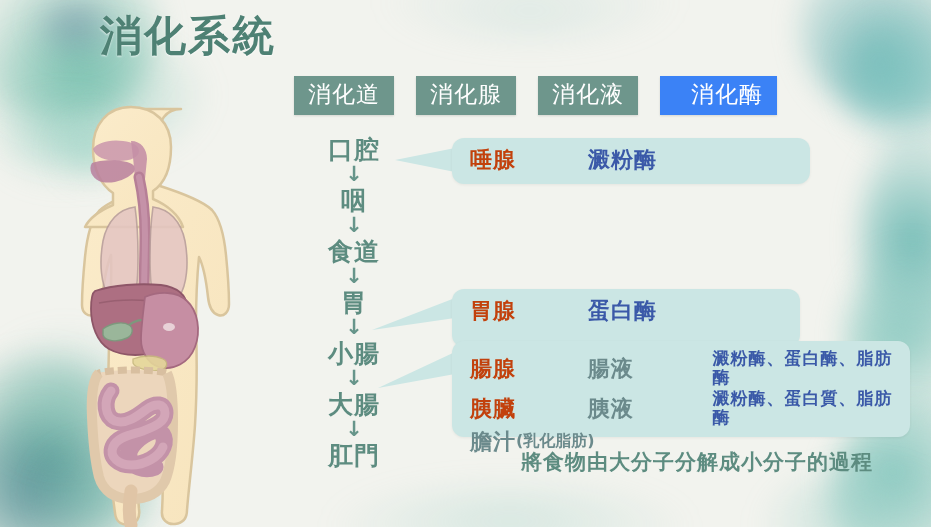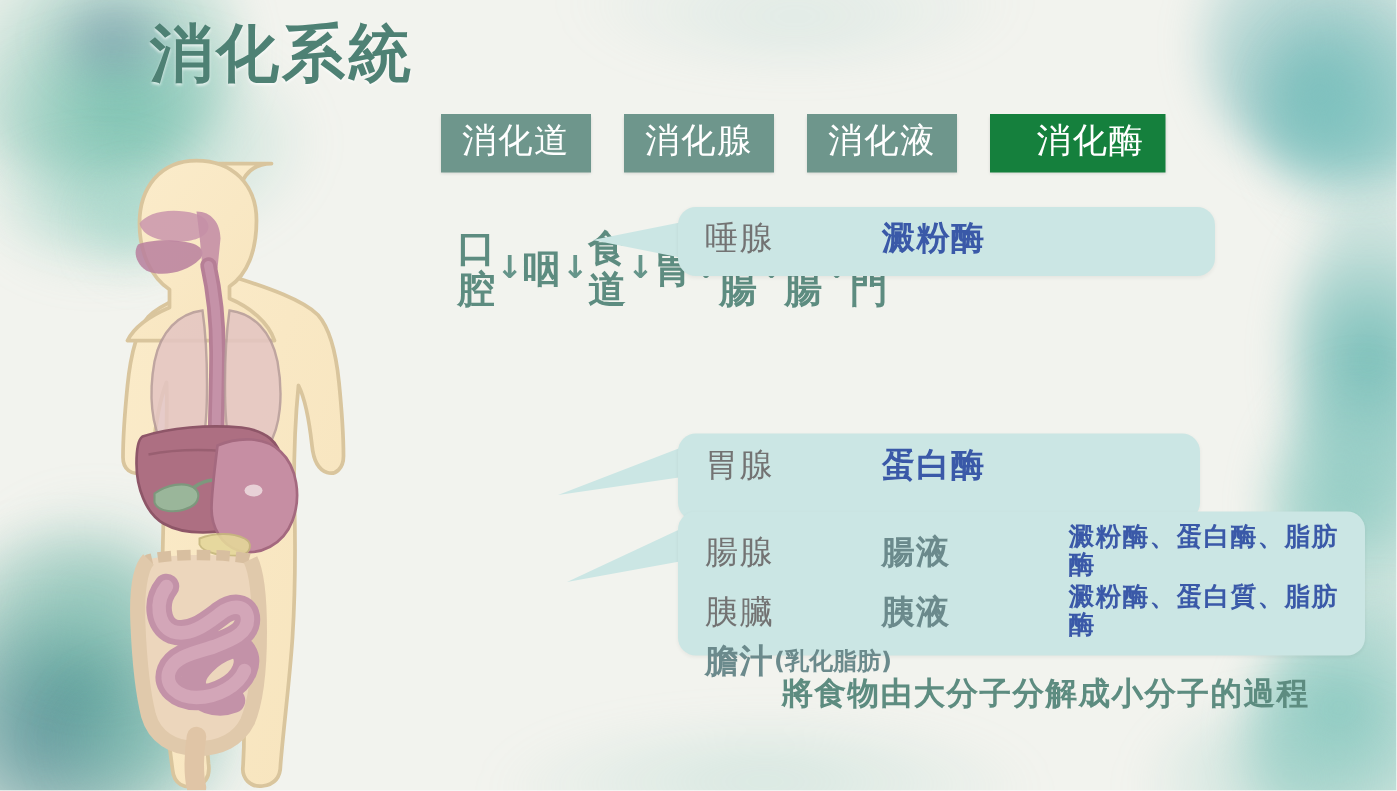--- a/index.html
+++ b/index.html
@@ -71,46 +71,46 @@
   
   #cats { position:absolute; left:294px; top:76px; display:flex; gap:22px; }
   .cat {
     padding:4px 14px 6px 14px;
     font-size:23px; font-weight:normal; color:#ffffff;
     background:#6e968c;
     letter-spacing:1px;
     line-height:1.25;
     box-shadow:0 1px 2px rgba(0,0,0,.12);
   }
-  .cat.accent { background:#15803d;padding-left:31px; }
+  .cat.accent { background:#3b82f6;padding-left:31px; }
 
   
   #flow {
-    position:absolute; left:305px; top:152px;
+    position:absolute; left:305px; top:136px;
     width:98px;
-    display:flex; flex-direction:row; align-items:center;
+    display:flex; flex-direction:column; align-items:center;
   }
   .flow-node {
     font-size:25px; font-weight:bold; color:#5d8c80;
     letter-spacing:1px; line-height:1.08;
   }
   .flow-arrow {
     font-size:21px; color:#66958a; line-height:1;
     margin:1px 0 2px 0; font-weight:bold;
   }
 
   
   .panel {
     position:absolute;
     background:#cbe6e4;
     border-radius:12px;
     box-shadow:0 1px 3px rgba(0,0,0,.06);
   }
   .prow { display:flex; align-items:center; line-height:1.14; }
-  .c-organ { width:118px; font-size:22px; font-weight:normal; color:#737373; letter-spacing:1px; }
+  .c-organ { width:118px; font-size:22px; font-weight:bold; color:#c2410c; letter-spacing:1px; }
   .c-fluid { width:125px; font-size:22px; font-weight:bold; color:#6b8a8c; letter-spacing:1px; }
   .c-enz   { font-size:22px; font-weight:bold; color:#3a59a8; letter-spacing:1px; }
   .c-enz.small { font-size:17px; }
   .sub { font-size:16px; font-weight:bold; color:#6b8a8c; }
 
   #panel1 { left:452px; top:138px; width:358px; height:46px; }
   #panel1 .prow { padding:9px 0 0 18px; }
 
   #panel2 { left:452px; top:289px; width:348px; height:58px; }
   #panel2 .prow { padding:9px 0 0 18px; }

